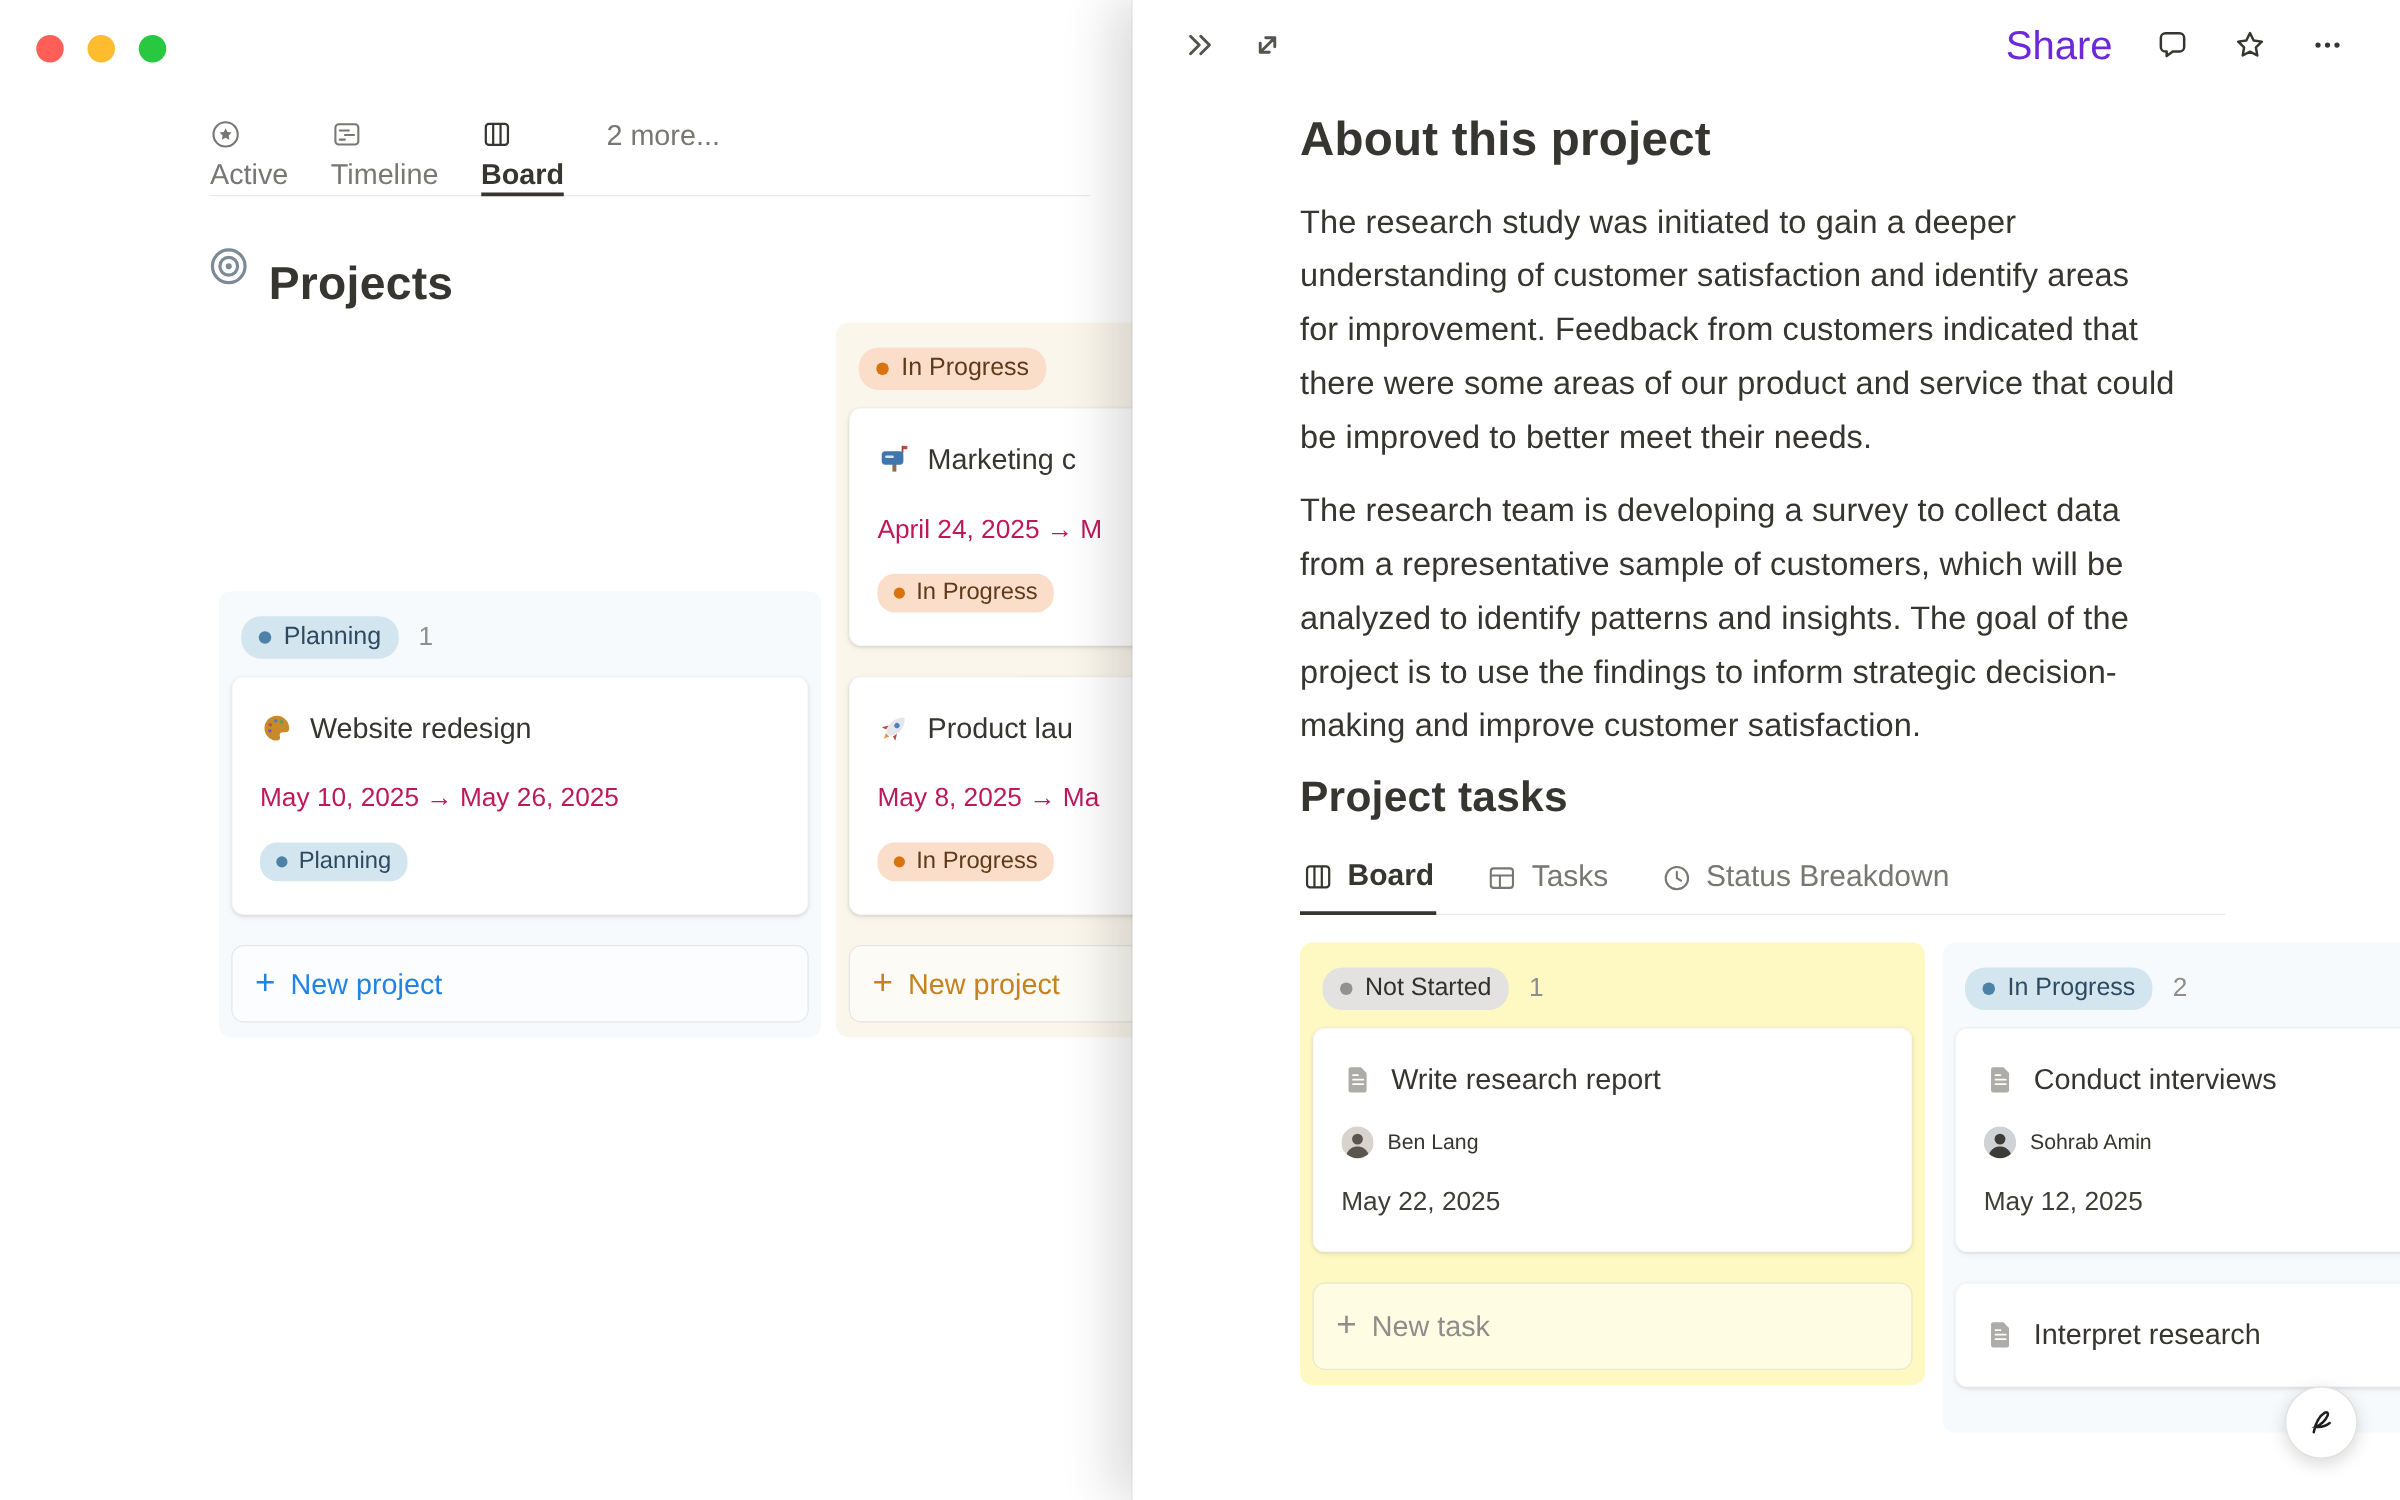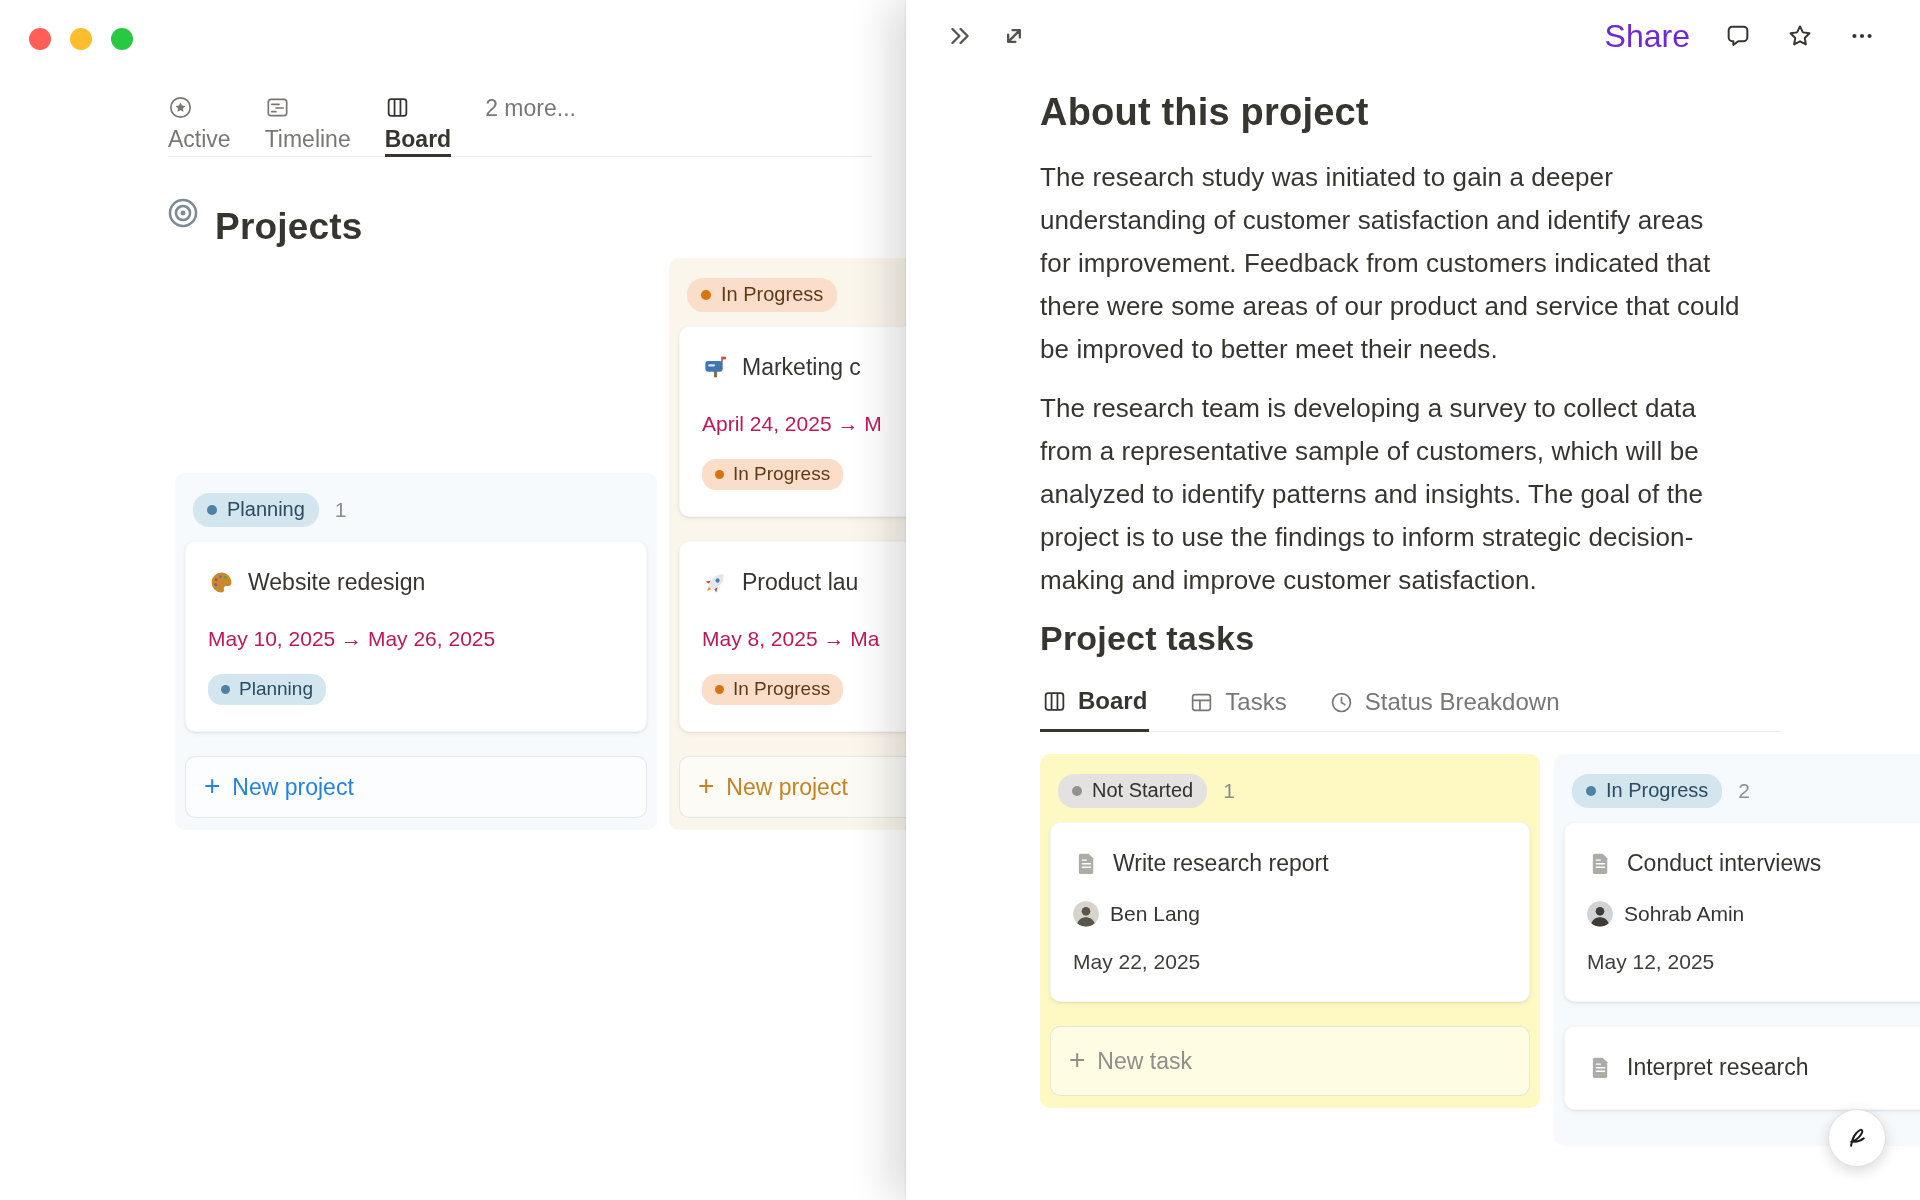--- a/index.html
+++ b/index.html
@@ -101,21 +101,21 @@
   .panel-tabs { display:flex; gap:38px; width:740px; border-bottom:1px solid #e9e9e7; font-size:24px; color:#787774; }
   .panel-tab { display:flex; align-items:center; gap:11px; padding:12px 2px 14px; cursor:pointer; }
   .panel-tab svg { width:25px; height:25px; }
   .panel-tab.active { color:#37352f; font-weight:700; border-bottom:3px solid #37352f; margin-bottom:-1px; }
 
   .panel-board { display:flex; gap:14px; margin-top:22px; width:max-content; align-items:flex-start; }
   .panel-board .kcol { width:500px; flex:none; }
   .col-notstarted { background:#fef9c3; }
   .col-inprog-right { background:#f6fafc; }
 
-  .assignee { display:flex; align-items:center; gap:11px; margin-top:20px; font-size:21px; line-height:30px; }
+  .assignee { display:flex; align-items:center; gap:11px; margin-top:20px; font-size:17px; line-height:30px; }
   .avatar { width:26px; height:26px; border-radius:50%; overflow:hidden; flex:none; }
   .avatar svg { width:26px; height:26px; }
   .task-date { margin-top:20px; font-size:21px; line-height:26px; color:#3f3d38; }
   .new-task { height:70px; margin-bottom:0; }
 
   
   .ai-fab {
     position:absolute; right:34px; bottom:33px; width:58px; height:58px; border-radius:50%;
     background:#fff; border:1px solid #e3e1dd; display:flex; align-items:center; justify-content:center;
     box-shadow:0 4px 14px rgba(15,15,15,.16); cursor:pointer;

